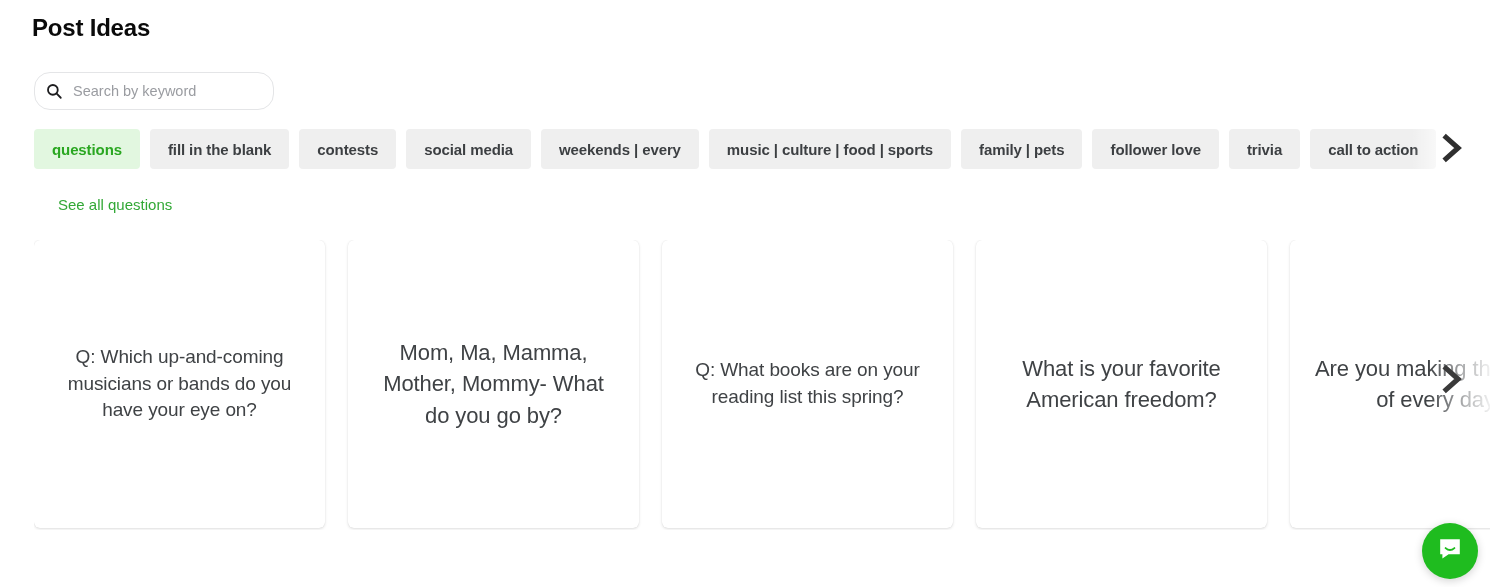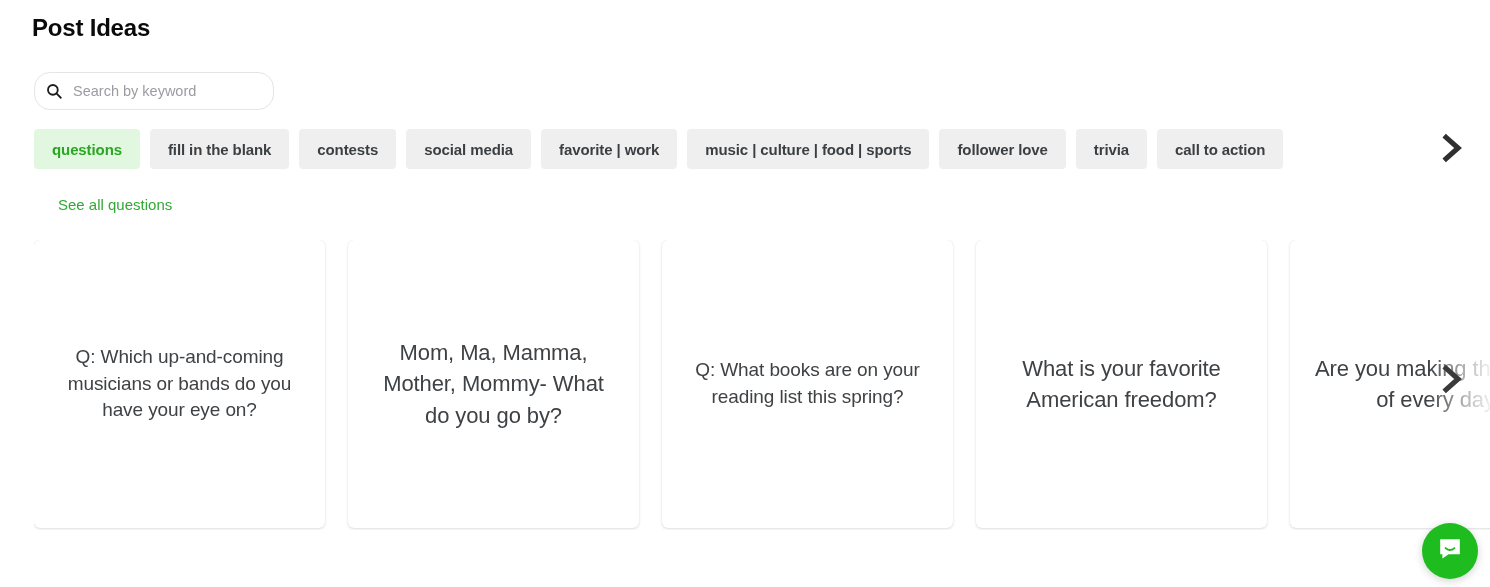--- a/index.html
+++ b/index.html
@@ -209,22 +209,23 @@
     </svg>
   </span>
   <input class="search-input" type="text" placeholder="Search by keyword" style="">
 </div>
 
 <div class="chips-row">
     <button class="chip selected">questions</button>
     <button class="chip">fill in the blank</button>
     <button class="chip">contests</button>
     <button class="chip">social media</button>
-    <button class="chip">favorite | work</button>
+    <button class="chip">weekends | every</button>
     <button class="chip">music | culture | food | sports</button>
+    <button class="chip">family | pets</button>
     <button class="chip">follower love</button>
     <button class="chip">trivia</button>
     <button class="chip">call to action</button>
   </div>
 <div class="chips-fade"></div>
 <div class="chev-chips">
   <svg viewBox="0 0 24 24" fill="none" stroke="#2f2f2f" stroke-width="3.6" stroke-linecap="square" stroke-linejoin="miter">
     <polyline points="8.5,4.5 17,12 8.5,19.5"></polyline>
   </svg>
 </div>

